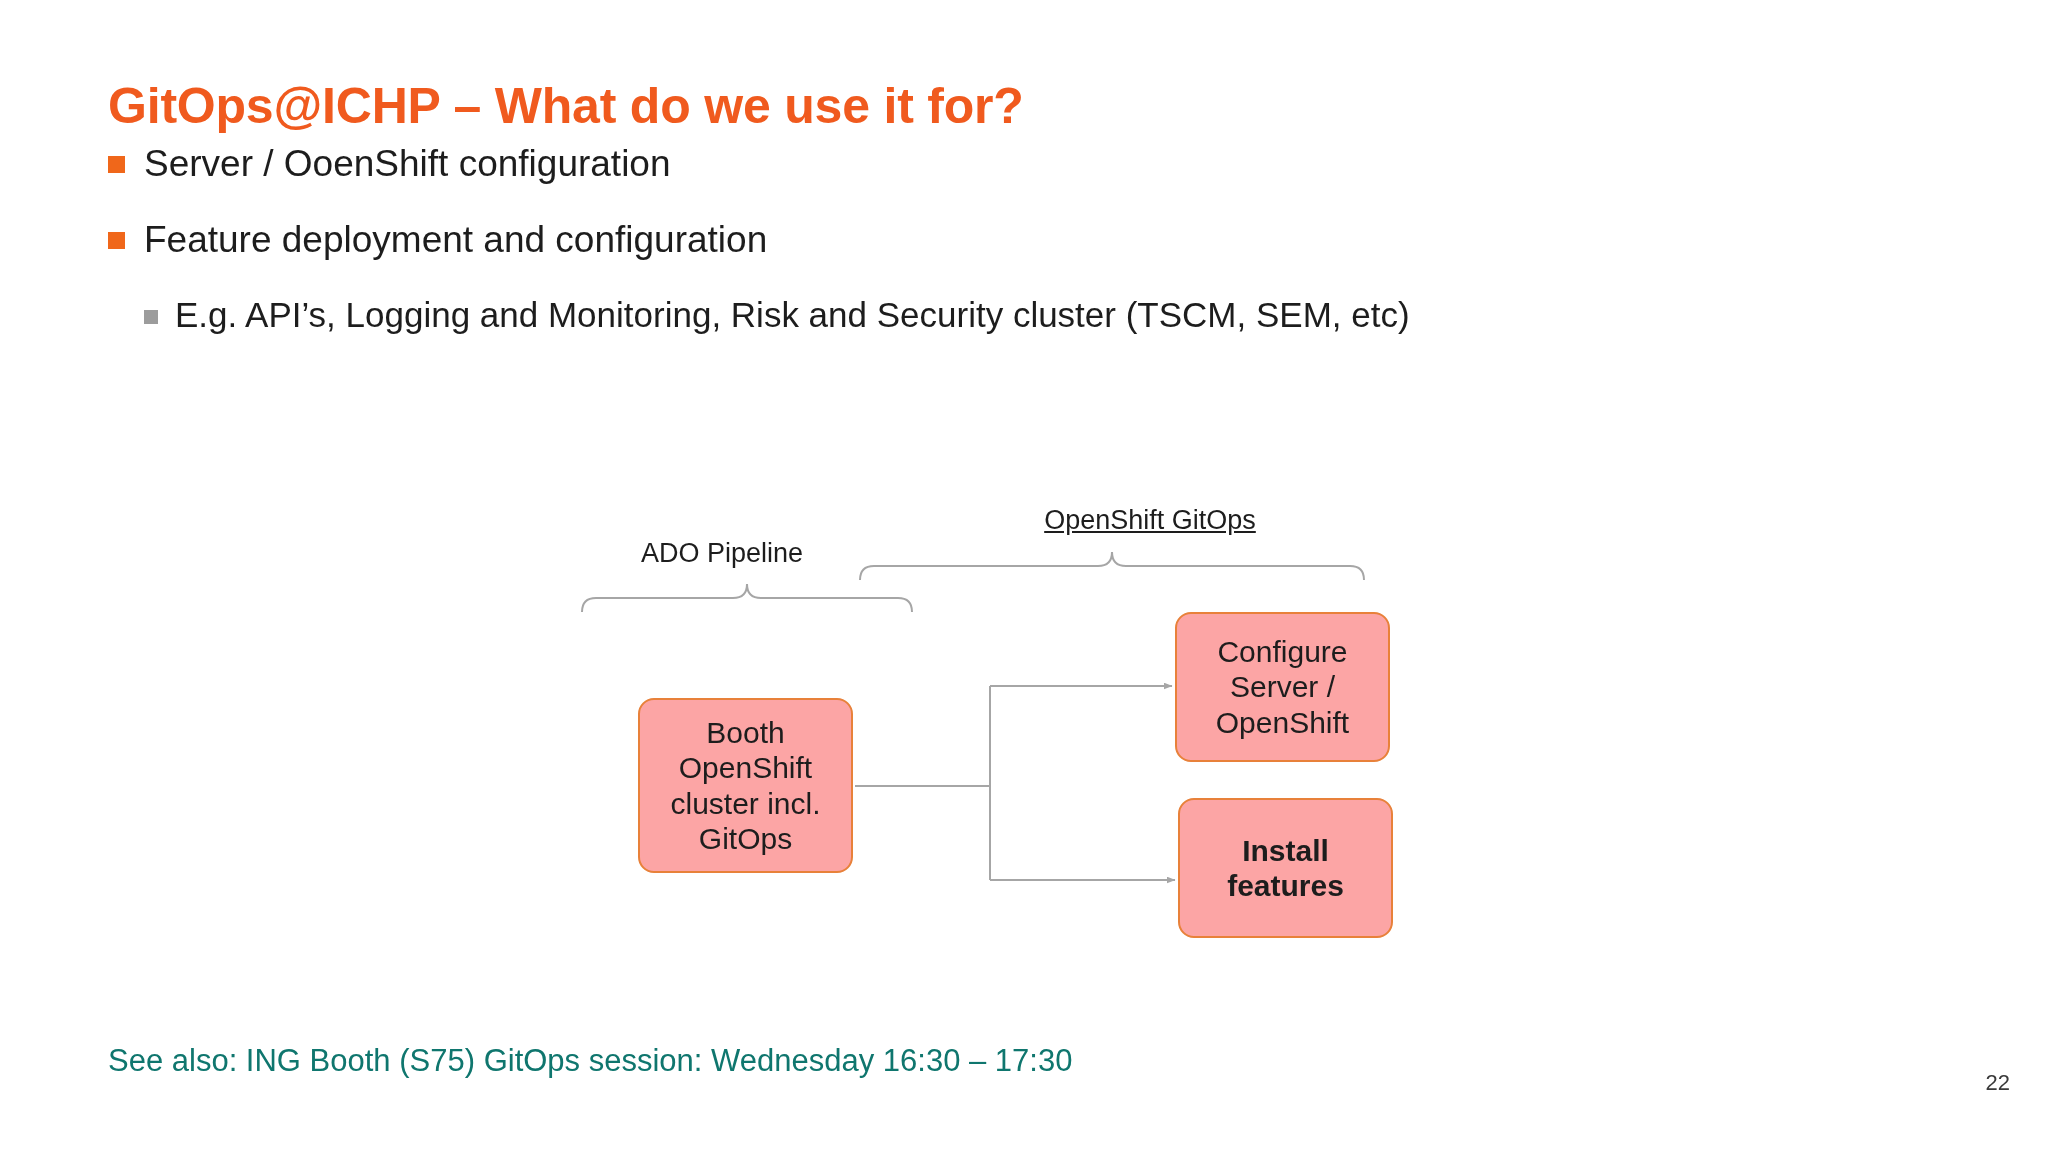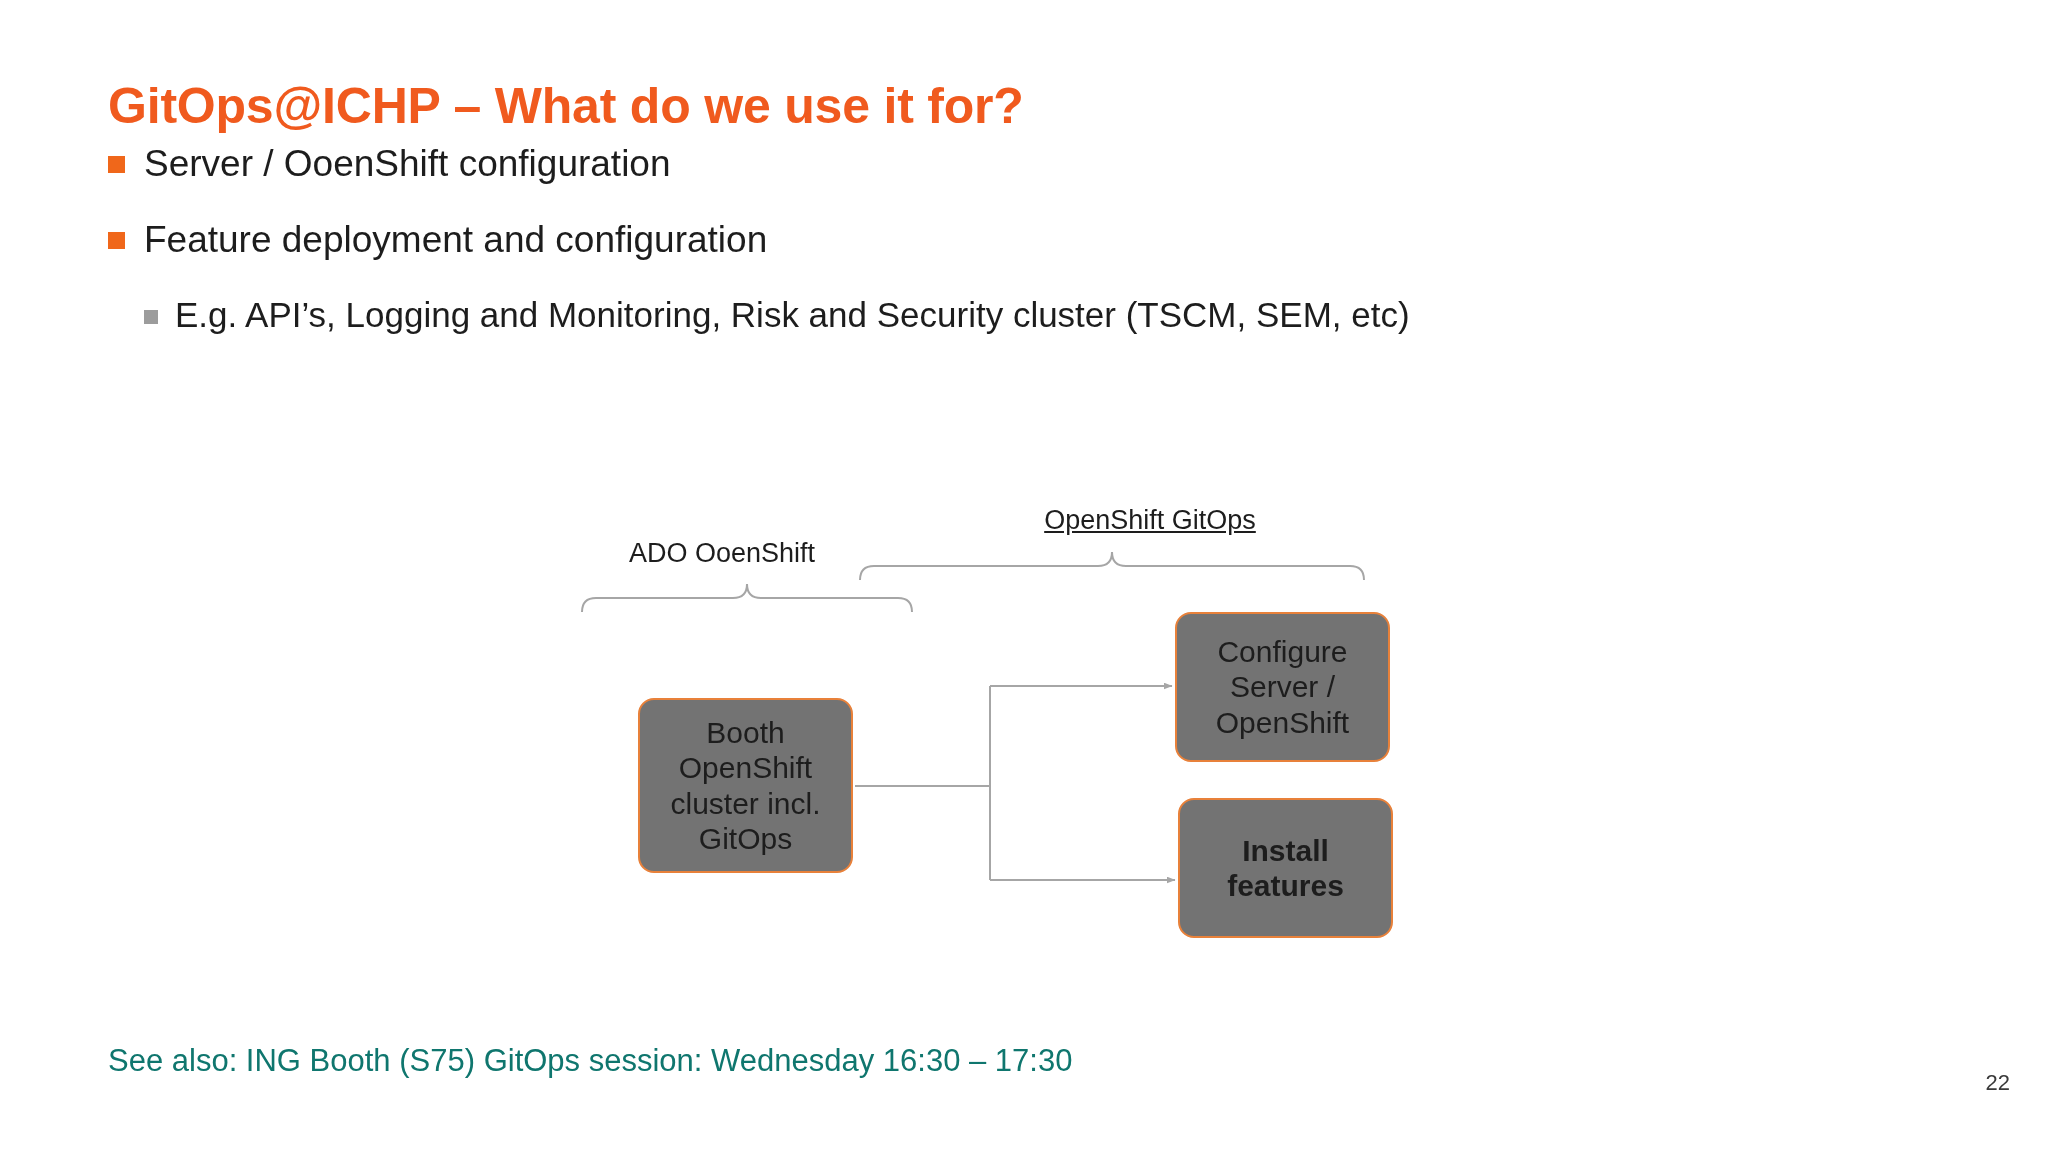--- a/index.html
+++ b/index.html
@@ -107,21 +107,21 @@
     top: 15px;
     width: 580px;
     text-decoration: underline;
   }
 
   .node {
     position: absolute;
     box-sizing: border-box;
     border: 2.2px solid #E8813A;
     border-radius: 16px;
-    background: #737373;
+    background: #fca5a5;
     display: flex;
     align-items: center;
     justify-content: center;
     text-align: center;
     font-size: 30px;
     line-height: 1.17;
     color: #1d1d1d;
     padding: 6px 28px;
   }
   .node.bare {
@@ -203,21 +203,21 @@
 
       <path d="M 295 296 L 430 296" fill="none" stroke="#A6A6A6" stroke-width="2"></path>
 
       <path d="M 430 196 L 430 390" fill="none" stroke="#A6A6A6" stroke-width="2"></path>
 
       <path d="M 430 196 L 612 196" fill="none" stroke="#A6A6A6" stroke-width="2" marker-end="url(#arrowhead)"></path>
 
       <path d="M 430 390 L 615 390" fill="none" stroke="#A6A6A6" stroke-width="2" marker-end="url(#arrowhead)"></path>
     </svg>
 
-    <div class="brace-label ado">ADO OoenShift</div>
+    <div class="brace-label ado">ADO Pipeline</div>
 
     <div class="brace-label gitops">OpenShift GitOps</div>
 
     <div class="node bare">Booth OpenShift cluster incl. GitOps</div>
 
     <div class="node configure">Configure Server / OpenShift</div>
 
     <div class="node install">Install features</div>
 
   </div>

